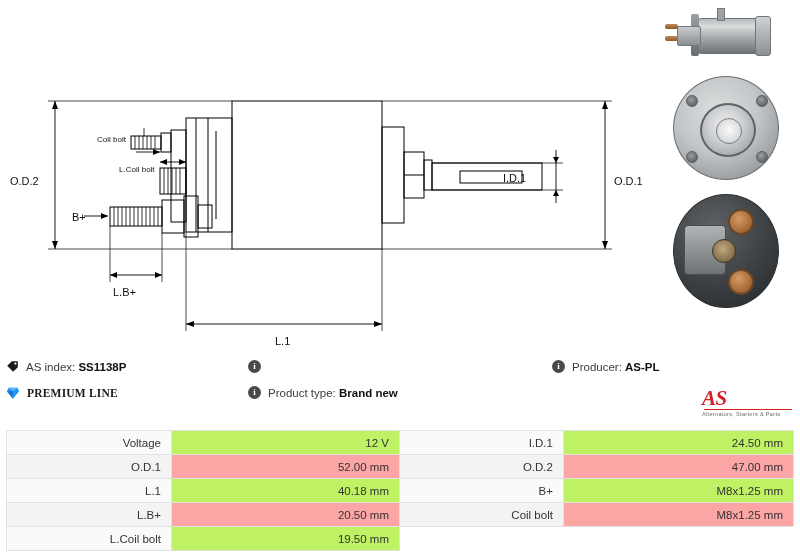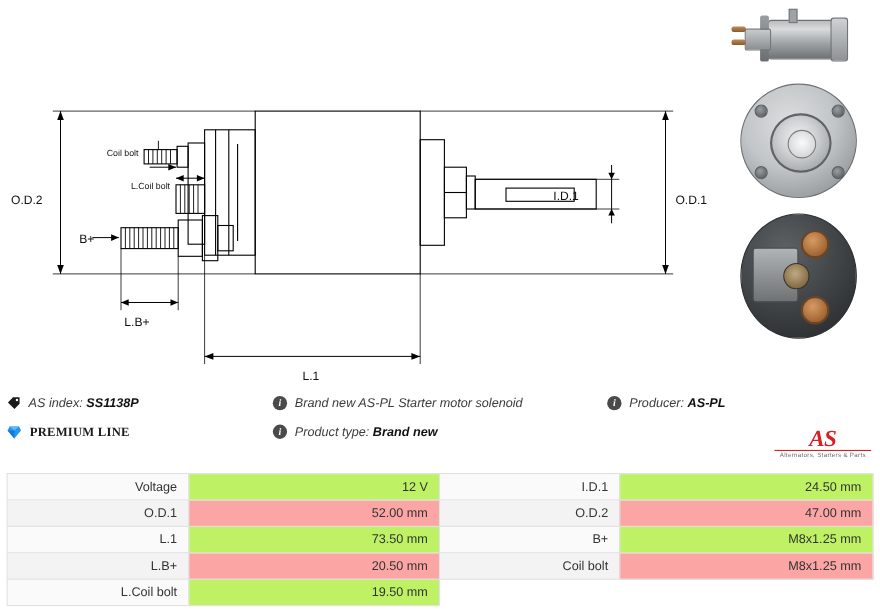--- a/index.html
+++ b/index.html
@@ -174,21 +174,20 @@
   .col-b { left: 248px; top: 0; width: 300px; }
   .col-c { left: 552px; top: 0; width: 248px; }
 
   .info-line {
     display: flex;
     align-items: center;
     font-size: 11.5px;
     color: #3c3c3c;
     margin-bottom: 13px;
     white-space: nowrap;
-    font-style: italic;
   }
   .info-line b { color: #111; font-weight: bold; }
   .ico {
     display: inline-block;
     flex: 0 0 auto;
     margin-right: 7px;
   }
   .ico-tag {
     width: 13px; height: 13px;
     position: relative;
@@ -213,21 +212,21 @@
     font-family: Liberation Serif, serif;
   }
   .diamond {
     width: 14px; height: 14px; margin-right: 7px;
   }
 
   
   .aspl-logo {
     position: absolute;
     right: 6px; top: 28px;
-    width: 92px; text-align: center;
+    width: 92px; text-align: left;
   }
   .aspl-word {
     font-family: "Liberation Serif", serif;
     font-style: italic;
     font-weight: bold;
     font-size: 21px;
     color: #d42027;
     letter-spacing: -0.5px;
     line-height: 20px;
   }
@@ -468,21 +467,20 @@
             <path d="M1 6 L8 6 L8 14.5 Z" fill="#1976d2"></path>
           </svg>
         </span>
         <span>PREMIUM LINE</span>
       </div>
     </div>
 
     <div class="info-col col-b">
       <div class="info-line">
         <span class="ico ico-i">i</span>
-        <span>Brand new AS-PL Starter motor solenoid</span>
       </div>
       <div class="info-line">
         <span class="ico ico-i">i</span>
         <span>Product type:</span>
         <b>&nbsp;<span>Brand new</span></b>
       </div>
     </div>
 
     <div class="info-col col-c">
       <div class="info-line">
@@ -508,21 +506,21 @@
             <td class="value">24.50 mm</td>
           </tr>
           <tr class="alt">
             <td class="label">O.D.1</td>
             <td class="value">52.00 mm</td>
             <td class="label">O.D.2</td>
             <td class="value">47.00 mm</td>
           </tr>
           <tr>
             <td class="label">L.1</td>
-            <td class="value">73.50 mm</td>
+            <td class="value">40.18 mm</td>
             <td class="label">B+</td>
             <td class="value">M8x1.25 mm</td>
           </tr>
           <tr class="alt">
             <td class="label">L.B+</td>
             <td class="value">20.50 mm</td>
             <td class="label">Coil bolt</td>
             <td class="value">M8x1.25 mm</td>
           </tr>
           <tr>

